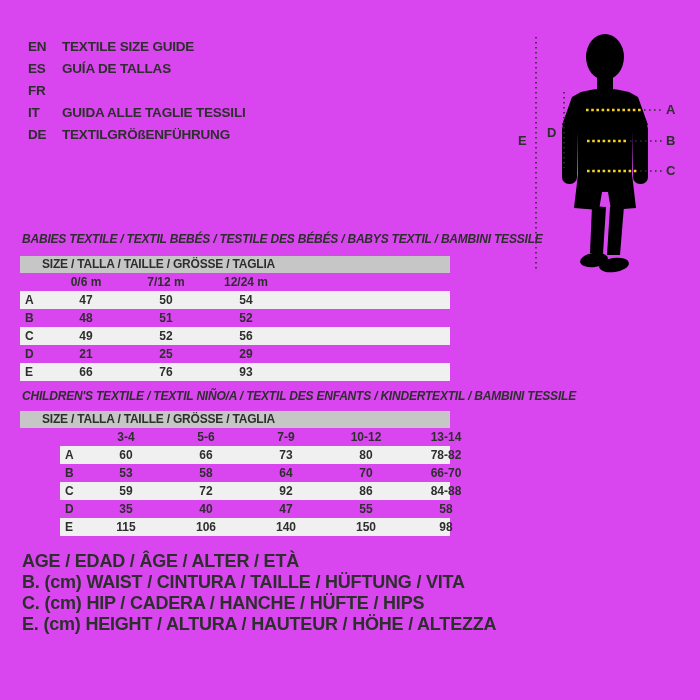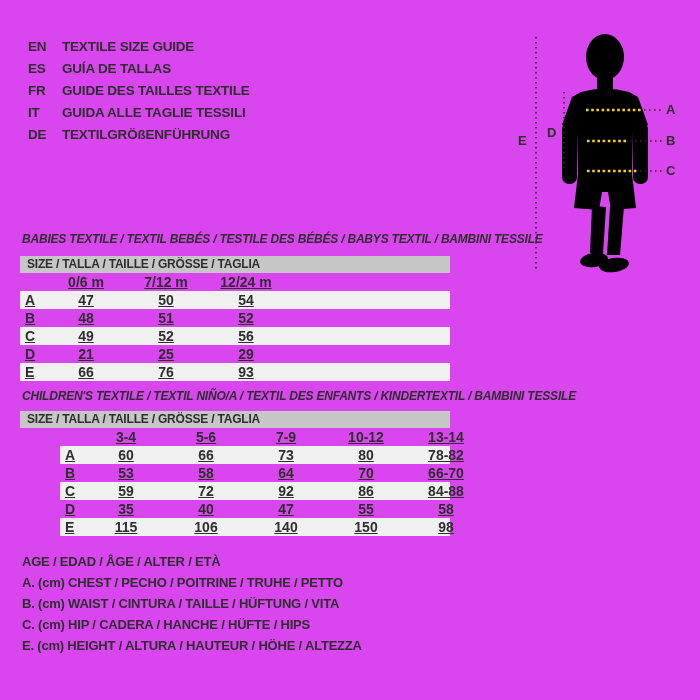--- a/index.html
+++ b/index.html
@@ -9,52 +9,51 @@
   }
   
   .languages{position:absolute;left:28px;top:36px;}
   .lang-row{display:grid;grid-template-columns:34px auto;height:22px;line-height:22px;
     font-size:13.5px;font-weight:700;letter-spacing:-0.2px;}
   
   .sec-title{position:absolute;left:22px;font-size:12px;font-weight:700;letter-spacing:-0.2px;white-space:nowrap;font-style:italic;}
   
   .size-table{position:absolute;left:20px;width:430px;}
   .size-bar{height:17px;line-height:17px;background:#c6c6c6;font-size:12px;font-weight:700;
-    padding-left:7px;letter-spacing:-0.2px;box-sizing:border-box;}
-  .trow{height:18px;line-height:18px;font-size:14px;font-weight:600;display:grid;text-decoration:underline;}
+    padding-left:22px;letter-spacing:-0.2px;box-sizing:border-box;}
+  .trow{height:18px;line-height:18px;font-size:12px;font-weight:600;display:grid;}
   .babies-grid{grid-template-columns:26px 80px 80px 80px auto;}
   .children-grid{grid-template-columns:26px 80px 80px 80px 80px 80px auto;margin-left:40px;}
   .trow span{text-align:center;}
   .trow .rl{text-align:left;padding-left:5px;font-weight:600;}
   .trow.band{background:#f0f0f0;}
   .trow.chead{font-weight:700;}
   
   .legend{position:absolute;left:22px;top:551px;}
-  .legend div{height:21px;line-height:21px;font-size:13px;font-weight:700;letter-spacing:-0.2px;white-space:nowrap;}
+  .legend div{height:21px;line-height:21px;font-size:18px;font-weight:700;letter-spacing:-0.2px;white-space:nowrap;}
   
   .figure{position:absolute;left:505px;top:26px;width:180px;height:255px;}
   .figure svg{display:block;}
 </style>
 </head>
 <body>
 
 <div class="canvas">
 
   <section class="languages">
     <div class="lang-row">
       <span>EN</span>
       <span>TEXTILE SIZE GUIDE</span>
     </div>
     <div class="lang-row">
       <span>ES</span>
       <span>GUÍA DE TALLAS</span>
     </div>
     <div class="lang-row">
       <span>FR</span>
-      <span>GUIDE DES TAILLES TEXTILE</span>
     </div>
     <div class="lang-row">
       <span>IT</span>
       <span>GUIDA ALLE TAGLIE TESSILI</span>
     </div>
     <div class="lang-row">
       <span>DE</span>
       <span>TEXTILGRÖßENFÜHRUNG</span>
     </div>
   </section>
@@ -197,19 +196,18 @@
       <span>106</span>
       <span>140</span>
       <span>150</span>
       <span>98</span>
       <span></span>
     </div>
   </div>
 
   <section class="legend">
     <div>AGE / EDAD / ÂGE / ALTER / ETÀ</div>
-    <div>A. (cm) CHEST / PECHO / POITRINE / TRUHE / PETTO</div>
     <div>B. (cm) WAIST / CINTURA / TAILLE / HÜFTUNG / VITA</div>
     <div>C. (cm) HIP / CADERA / HANCHE / HÜFTE / HIPS</div>
     <div>E. (cm) HEIGHT / ALTURA / HAUTEUR / HÖHE / ALTEZZA</div>
   </section>
 
 </div>
 
 </body></html>

